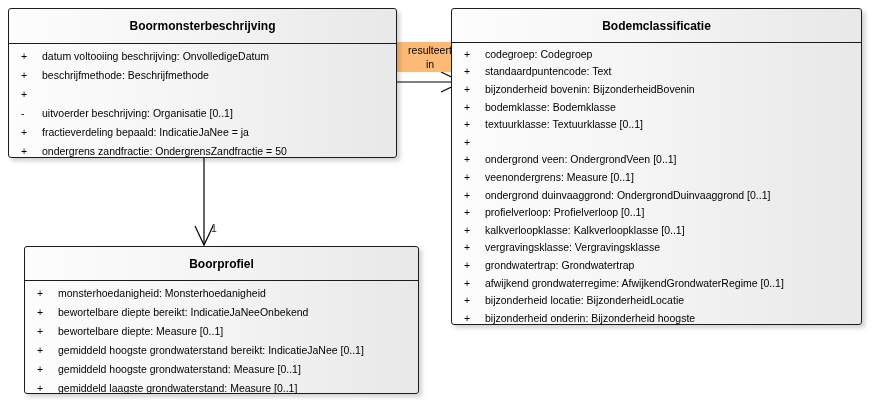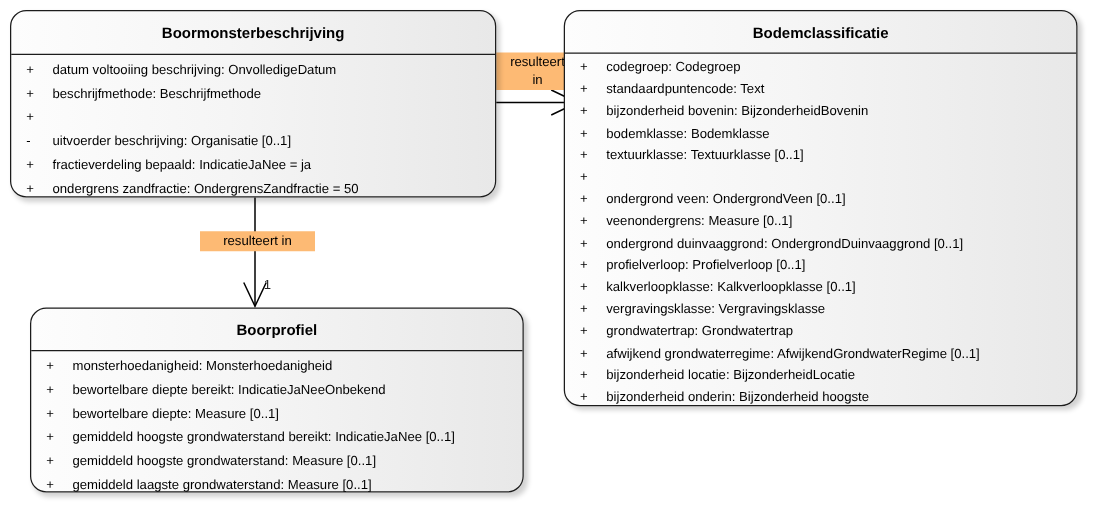--- a/index.html
+++ b/index.html
@@ -18,21 +18,21 @@
   #connector-layer {
     position: absolute;
     left: 0;
     top: 0;
     width: 887px;
     height: 410px;
   }
   .uml-class {
     position: absolute;
     border: 1px solid #1c1c1c;
-    border-radius: 13px;
+    border-radius: 3px;
     background: linear-gradient(to right, #fdfdfd 0%, #f5f5f5 45%, #e8e8e8 100%);
     box-shadow: 3px 3px 4px rgba(0,0,0,0.18);
     box-sizing: border-box;
   }
   .uml-title {
     display: flex;
     align-items: center;
     justify-content: center;
     border-bottom: 1px solid #1c1c1c;
     font-weight: bold;
@@ -88,21 +88,20 @@
     <path d="M204,158 L204,245" stroke="#000000" stroke-width="1.2" fill="none"></path>
     <path d="M195,226 L204,245 L213,226" stroke="#000000" stroke-width="1.2" fill="none"></path>
   </svg>
 
   <div class="conn-label" style="left:397px; top:42px; width:62px;">
     <div>resulteert</div>
     <div>in</div>
   </div>
   <div class="conn-mult" style="left:448px; top:90px; width:12px; text-align:right;">1</div>
 
-  <div class="conn-label" style="left:160px; top:185px; width:88px;">resulteert in</div>
   <div class="conn-mult" style="left:211px; top:222px;">1</div>
 
   <div class="uml-class" style="left:8px; top:8px; width:389px; height:150px;">
     <div class="uml-title" style="height:35px;">Boormonsterbeschrijving</div>
     <div class="uml-attrs rows-19">
       <div class="attr-row">
         <span class="vis">+</span>
         <span class="atext">datum voltooiing beschrijving: OnvolledigeDatum</span>
       </div>
       <div class="attr-row">

